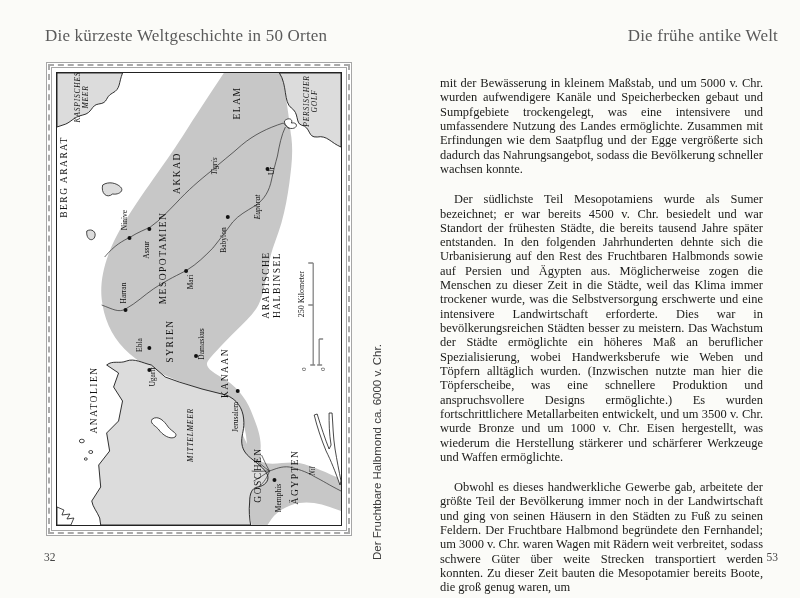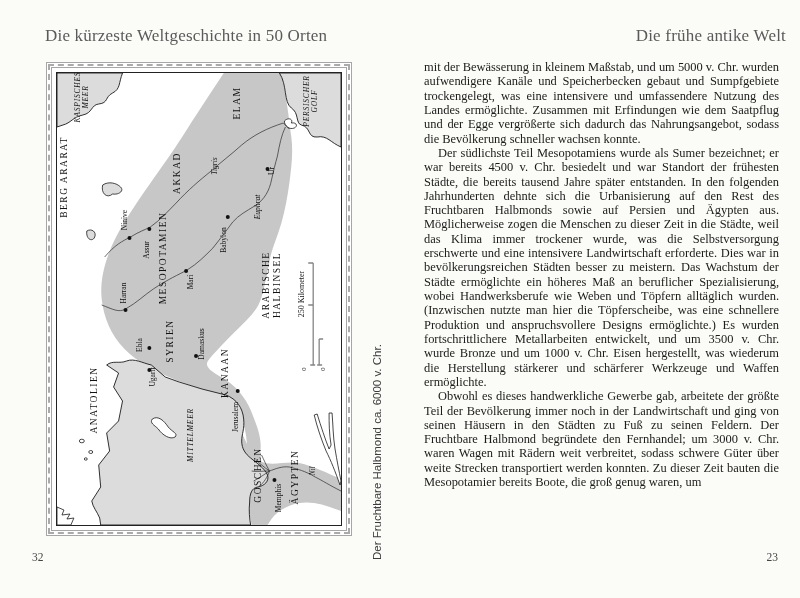--- a/index.html
+++ b/index.html
@@ -3,31 +3,31 @@
 <meta charset="utf-8">
 <style>
   html,body{margin:0;padding:0}
   body{
     width:800px;height:598px;position:relative;overflow:hidden;
     background:#fbfbf8;color:#1c1c1a;
     font-family:"Liberation Serif",serif;
   }
   .runhead{position:absolute;top:26px;font-size:17px;color:#5a5a5a;letter-spacing:.2px}
   #head-left{left:45px}
-  #head-right{right:14px;}
+  #head-right{right:22px;}
   .pagenum{position:absolute;top:551px;font-size:11.5px;color:#454545}
-  #pn-left{left:32px}
+  #pn-left{left:44px}
   #pn-right{right:22px;text-align:right}
 
   
   #body-col{
     position:absolute;left:424px;top:60px;width:355px;
     font-size:12.45px;line-height:14.32px;text-align:justify;color:#1b1b19;
   }
-  #body-col p{margin:0;text-indent:14px}
+  #body-col p{margin:16px;text-indent:14px}
   #body-col p.cont{text-indent:0}
 
   
   #map-fig{position:absolute;left:46px;top:62px;width:306px;height:474px;
     box-sizing:border-box;border:1px solid #a6a6a6;padding:1px;background:#fff}
   #map-fig-dash{width:100%;height:100%;box-sizing:border-box;border:2px dashed #aaaaaa;padding:1px}
   #map-fig-line{width:100%;height:100%;box-sizing:border-box;border:1px solid #a6a6a6;padding:4px}
   #map-inner{width:100%;height:100%;box-sizing:border-box;border:1.4px solid #222;overflow:hidden;background:#fff}
   #map-inner svg{display:block;width:100%;height:100%}
 
@@ -170,13 +170,13 @@
 
 <div id="map-caption">Der Fruchtbare Halbmond ca. 6000 v. Chr.</div>
 
 <div id="body-col">
   <p class="cont">mit der Bewässerung in kleinem Maßstab, und um 5000 v. Chr. wurden aufwendigere Kanäle und Speicherbecken gebaut und Sumpfgebiete trockengelegt, was eine intensivere und umfassendere Nutzung des Landes ermöglichte. Zusammen mit Erfindungen wie dem Saatpflug und der Egge vergrößerte sich dadurch das Nahrungsangebot, sodass die Bevölkerung schneller wachsen konnte.</p>
   <p>Der südlichste Teil Mesopotamiens wurde als Sumer bezeichnet; er war bereits 4500 v. Chr. besiedelt und war Standort der frühesten Städte, die bereits tausend Jahre später entstanden. In den folgenden Jahrhunderten dehnte sich die Urbanisierung auf den Rest des Fruchtbaren Halbmonds sowie auf Persien und Ägypten aus. Möglicherweise zogen die Menschen zu dieser Zeit in die Städte, weil das Klima immer trockener wurde, was die Selbstversorgung erschwerte und eine intensivere Landwirtschaft erforderte. Dies war in bevölkerungsreichen Städten besser zu meistern. Das Wachstum der Städte ermöglichte ein höheres Maß an beruflicher Spezialisierung, wobei Handwerksberufe wie Weben und Töpfern alltäglich wurden. (Inzwischen nutzte man hier die Töpferscheibe, was eine schnellere Produktion und anspruchsvollere Designs ermöglichte.) Es wurden fortschrittlichere Metallarbeiten entwickelt, und um 3500 v. Chr. wurde Bronze und um 1000 v. Chr. Eisen hergestellt, was wiederum die Herstellung stärkerer und schärferer Werkzeuge und Waffen ermöglichte.</p>
   <p>Obwohl es dieses handwerkliche Gewerbe gab, arbeitete der größte Teil der Bevölkerung immer noch in der Landwirtschaft und ging von seinen Häusern in den Städten zu Fuß zu seinen Feldern. Der Fruchtbare Halbmond begründete den Fernhandel; um 3000 v. Chr. waren Wagen mit Rädern weit verbreitet, sodass schwere Güter über weite Strecken transportiert werden konnten. Zu dieser Zeit bauten die Mesopotamier bereits Boote, die groß genug waren, um</p>
 </div>
 
 <div class="pagenum" id="pn-left">32</div>
-<div class="pagenum" id="pn-right">23</div>
+<div class="pagenum" id="pn-right">53</div>
 
 </body></html>

